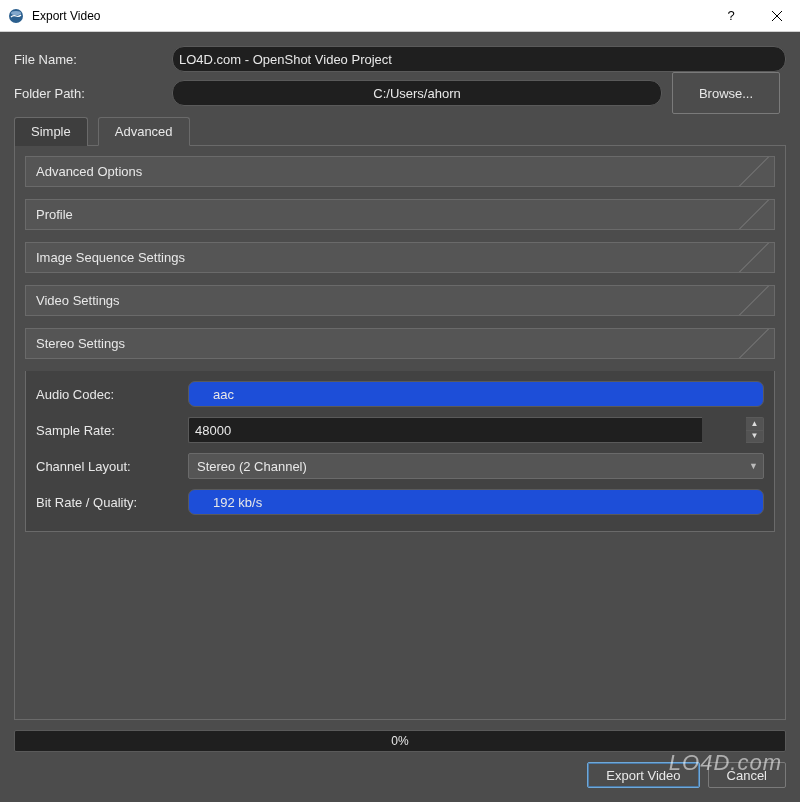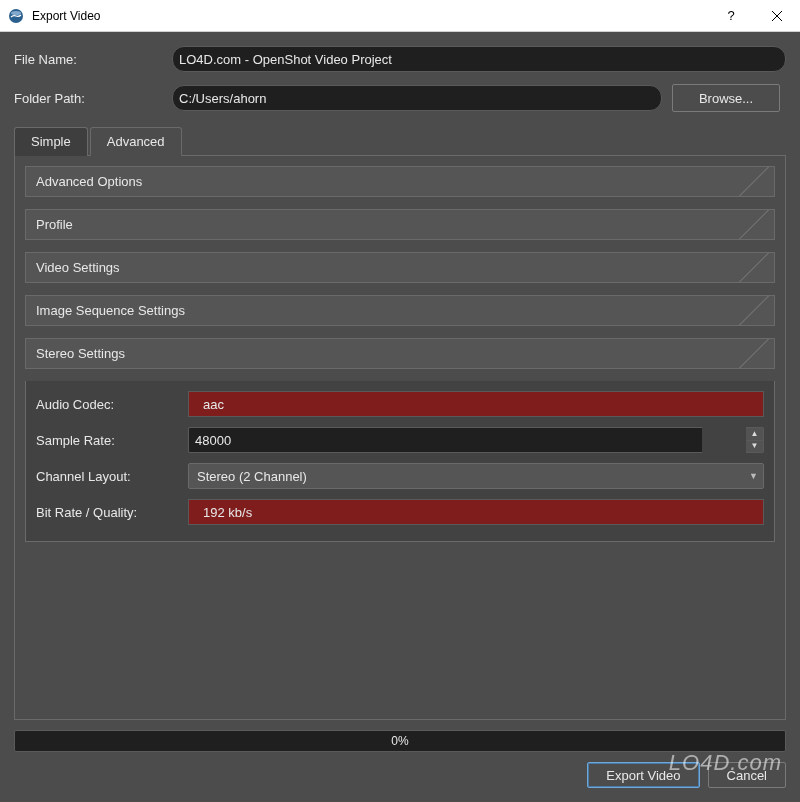--- a/index.html
+++ b/index.html
@@ -54,21 +54,20 @@
       background: #4c4c4c;
       padding: 14px 14px 10px 14px;
       height: calc(802px - 32px);
       display: flex;
       flex-direction: column;
       color: #e8e8e8;
     }
     .form-row {
       display: flex;
       align-items: center;
-      margin-bottom: 12px;
     }
     .form-label {
       width: 158px;
       font-size: 13px;
       color: #e8e8e8;
     }
     .text-input {
       flex: 1;
       background: #1f1f1f;
       border: 1px solid #5a5a5a;
@@ -78,37 +77,37 @@
       font-size: 13px;
       border-radius: 12px;
     }
     .text-input.narrow {
       margin-right: 10px;
     }
     .browse-btn {
       background: #4c4c4c;
       border: 1px solid #7a7a7a;
       color: #e8e8e8;
-      height: 28px;
+      height: 42px;
       padding: 0 16px;
       font-size: 13px;
       cursor: pointer;
       border-radius: 2px;
       min-width: 108px;
     }
     .tabs-wrapper {
       margin-top: 2px;
       flex: 1;
       display: flex;
       flex-direction: column;
       min-height: 0;
     }
     .tab-bar {
       display: flex;
-      gap: 0;
+      gap: 8px;
     }
     .tab {
       padding: 6px 16px;
       font-size: 13px;
       border: 1px solid #6a6a6a;
       border-bottom: none;
       background: #3e3e3e;
       color: #e8e8e8;
       cursor: pointer;
       border-radius: 3px 3px 0 0;
@@ -159,27 +158,27 @@
       align-items: center;
       margin-bottom: 10px;
     }
     .inner-label {
       width: 152px;
       font-size: 13px;
       color: #e8e8e8;
     }
     .inner-input {
       flex: 1;
-      background: #7f1d1d;
-      border: 1px solid #5a5a5a;
-      color: #e8e8e8;
-      height: 26px;
-      padding: 0 14px;
-      font-size: 13px;
-      border-radius: 0;
+      background: #1d4ed8;
+      border: 1px solid #5a5a5a;
+      color: #e8e8e8;
+      height: 26px;
+      padding: 0 24px;
+      font-size: 13px;
+      border-radius: 7px;
     }
     .spinbox {
       position: relative;
       flex: 1;
       display: flex;
       gap: 44px;
     }
     .spinbox-input {
       flex: 1;
       background: #1f1f1f;
@@ -314,35 +313,35 @@
 
 <div class="dialog-body">
 
   <div class="form-row">
     <div class="form-label">File Name:</div>
     <input class="text-input" type="text" value="LO4D.com - OpenShot Video Project" style="">
   </div>
 
   <div class="form-row">
     <div class="form-label">Folder Path:</div>
-    <input class="text-input narrow" type="text" style="flex: 1 1 0%; max-width: 490px;" value="C:/Users/ahorn">
+    <input class="text-input narrow" type="text" style="flex: 1 1 0%; max-width: 490px; text-align: center;" value="C:/Users/ahorn">
     <button class="browse-btn">Browse...</button>
   </div>
 
   <div class="tabs-wrapper">
     <div class="tab-bar">
       <div class="tab">Simple</div>
       <div class="tab active">Advanced</div>
     </div>
     <div class="tab-content">
 
       <div class="section-header">Advanced Options</div>
       <div class="section-header">Profile</div>
+      <div class="section-header">Image Sequence Settings</div>
       <div class="section-header">Video Settings</div>
-      <div class="section-header">Image Sequence Settings</div>
       <div class="section-header">Stereo Settings</div>
 
       <div class="section-body">
         <div class="inner-row">
           <div class="inner-label">Audio Codec:</div>
           <input class="inner-input" type="text" value="aac" style="">
         </div>
         <div class="inner-row">
           <div class="inner-label">Sample Rate:</div>
           <div class="spinbox">

